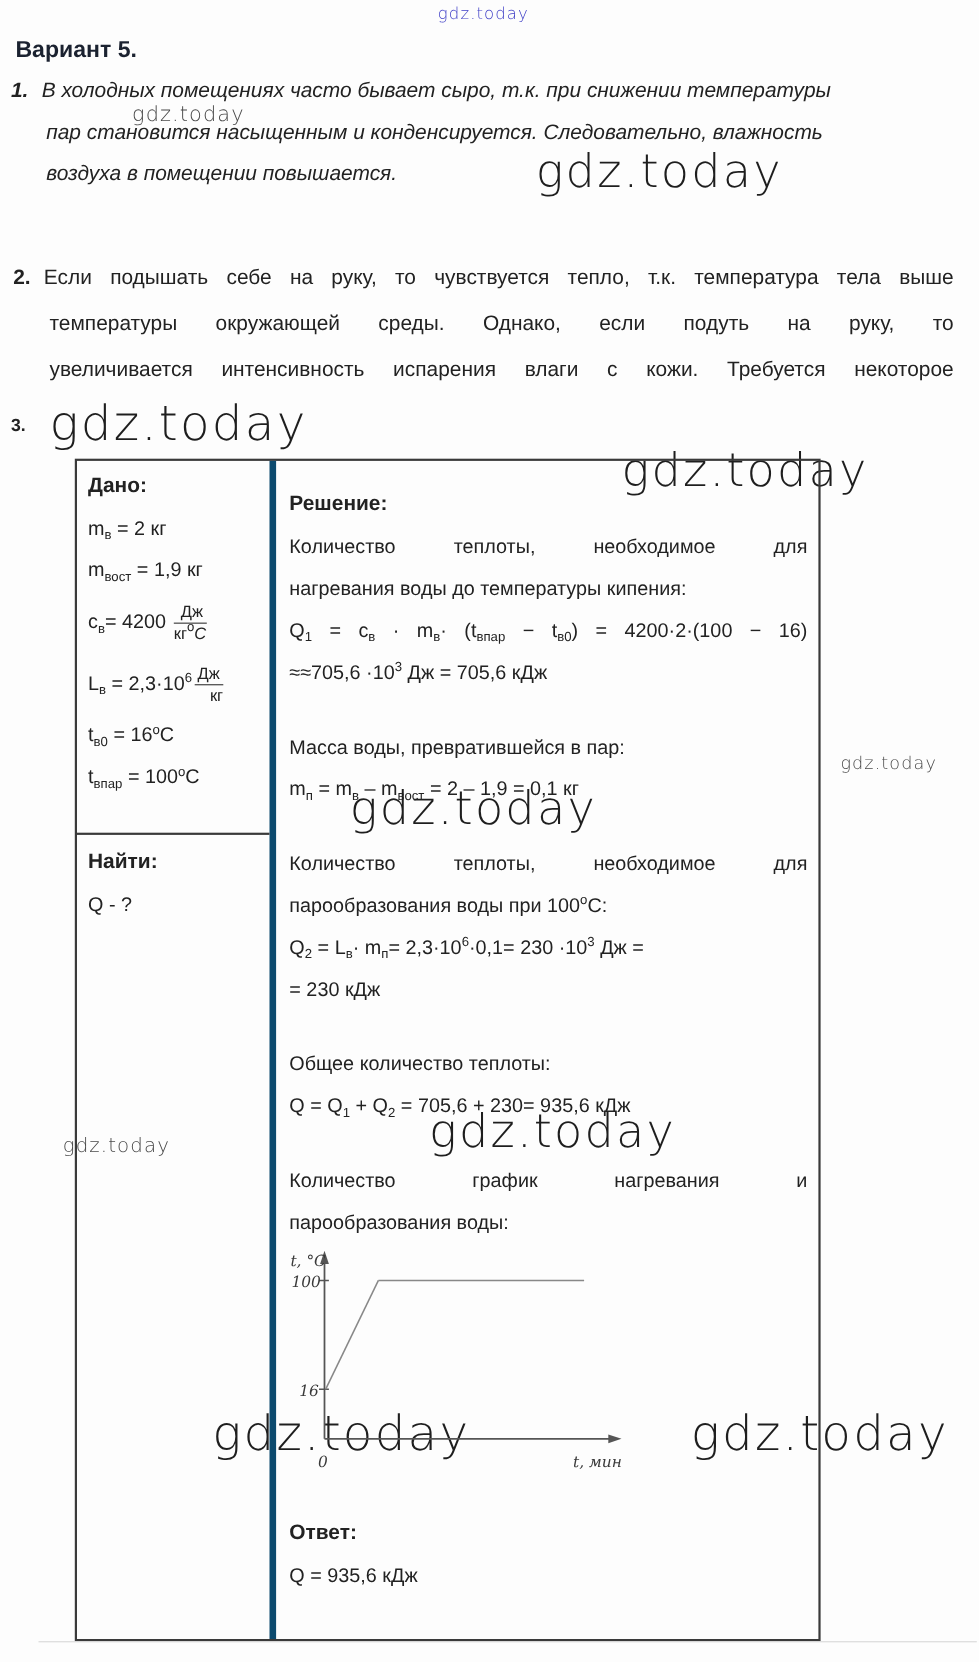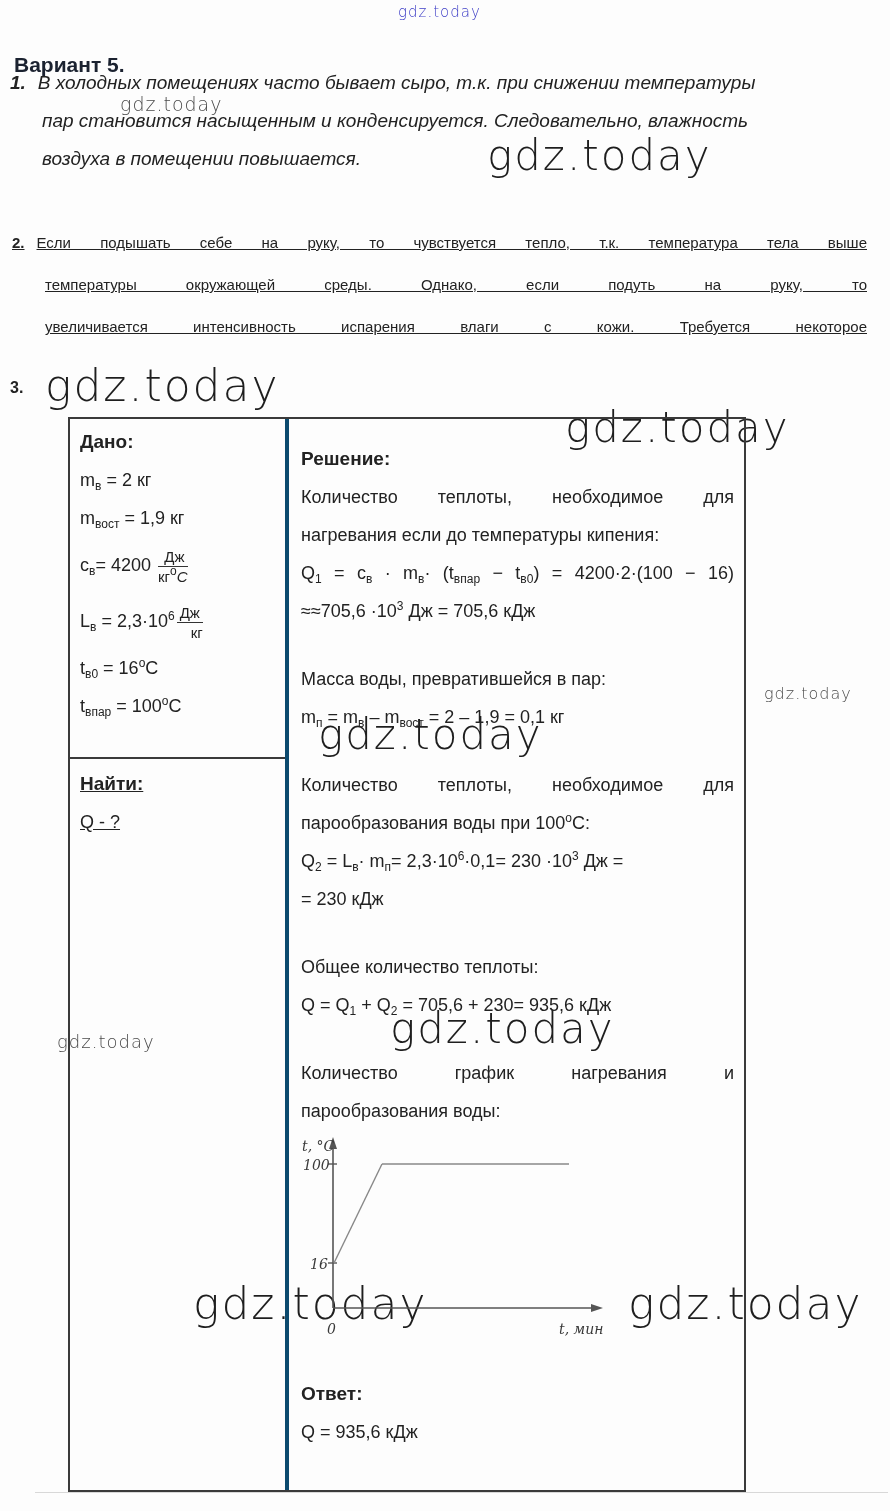--- a/index.html
+++ b/index.html
@@ -14,37 +14,37 @@
   .wm-3{left:487px;top:131px;font-size:42px;}
   .wm-4{left:45px;top:360px;font-size:44px;}
   .wm-5{left:565px;top:403px;font-size:42px;}
   .wm-6{left:764px;top:684px;font-size:16px;color:#4a4a4a;letter-spacing:1px;}
   .wm-7{left:318px;top:710px;font-size:42px;}
   .wm-8{left:57px;top:1031px;font-size:18px;color:#4a4a4a;letter-spacing:1px;}
   .wm-9{left:390px;top:1004px;font-size:42px;}
   .wm-10{left:193px;top:1278px;font-size:44px;}
   .wm-11{left:628px;top:1278px;font-size:44px;}
   
-  .title{left:14px;top:34px;font-size:21px;font-weight:bold;color:#1b2230;margin-top:19px;}
+  .title{left:14px;top:34px;font-size:21px;font-weight:bold;color:#1b2230;}
   .p1{left:10px;top:64px;width:850px;font-size:19px;font-style:italic;}
   .p1 .line{height:38px;line-height:38px;white-space:nowrap;}
   .pnum{font-weight:bold;margin-right:12px;}
   .p1 .cont{padding-left:32px;}
-  .p2{left:12px;top:222px;width:855px;font-size:15px;text-decoration:underline;}
+  .p2{left:12px;top:232px;width:855px;font-size:19px;}
   .p2 .line{height:42px;line-height:42px;text-align:justify;text-align-last:justify;}
   .p2 .cont{padding-left:33px;}
   .p3num{left:10px;top:379px;font-size:16px;font-weight:bold;}
   
   .ptable{left:68px;top:417px;width:674px;height:1071px;border:2px solid #3a3a3a;
           display:flex;background:transparent;}
-  .col-left{width:219px;border-right:4px solid #0c4a6e;box-sizing:border-box;
+  .col-left{width:181px;border-right:6px solid #0c4a6e;box-sizing:border-box;
             display:flex;flex-direction:column;font-size:18px;}
   .given{height:340px;border-bottom:2px solid #3a3a3a;box-sizing:border-box;
          padding:4px 8px 0 10px;}
-  .find{padding:6px 8px 0 10px;text-decoration:underline;}
+  .find{padding:6px 8px 0 10px;}
   .col-right{flex:1;padding:21px 10px 0 12px;font-size:18px;box-sizing:border-box;}
   .hline{height:38px;line-height:38px;white-space:nowrap;}
   .bold{font-weight:bold;font-size:19px;}
   .r-line{line-height:38px;min-height:38px;}
   .just{text-align:justify;text-align-last:justify;}
   sub{font-size:12px;vertical-align:-4px;line-height:0;}
   sup{font-size:12px;vertical-align:7px;line-height:0;}
   .frac{display:inline-block;vertical-align:middle;text-align:right;line-height:1;
         margin:0 2px;}
   .frac .num{display:block;font-size:15px;padding:0 3px 2px 3px;border-bottom:1.5px solid #333;}
@@ -99,21 +99,21 @@
       <div class="hline">t<sub>впар</sub> = 100<sup>о</sup>С</div>
     </div>
     <div class="find">
       <div class="hline bold">Найти:</div>
       <div class="hline">Q - ?</div>
     </div>
   </div>
   <div class="col-right">
     <div class="r-line bold">Решение:</div>
     <div class="r-line just">Количество теплоты, необходимое для</div>
-    <div class="r-line">нагревания если до температуры кипения:</div>
+    <div class="r-line">нагревания воды до температуры кипения:</div>
     <div class="r-line just">Q<sub>1</sub> = c<sub>в</sub> · m<sub>в</sub>· (t<sub>впар</sub> − t<sub>в0</sub>) = 4200·2·(100 − 16)</div>
     <div class="r-line">≈≈705,6 ·10<sup>3</sup> Дж = 705,6 кДж</div>
     <div class="r-line gap36">Масса воды, превратившейся в пар:</div>
     <div class="r-line">m<sub>п</sub> = m<sub>в</sub> – m<sub>вост</sub> = 2 – 1,9 = 0,1 кг</div>
     <div class="r-line just gap36">Количество теплоты, необходимое для</div>
     <div class="r-line">парообразования воды при 100<sup>о</sup>С:</div>
     <div class="r-line">Q<sub>2</sub> = L<sub>в</sub>· m<sub>п</sub>= 2,3·10<sup>6</sup>·0,1= 230 ·10<sup>3</sup> Дж =</div>
     <div class="r-line">= 230 кДж</div>
     <div class="r-line gap36">Общее количество теплоты:</div>
     <div class="r-line">Q = Q<sub>1</sub> + Q<sub>2</sub> = 705,6 + 230= 935,6 кДж</div>

